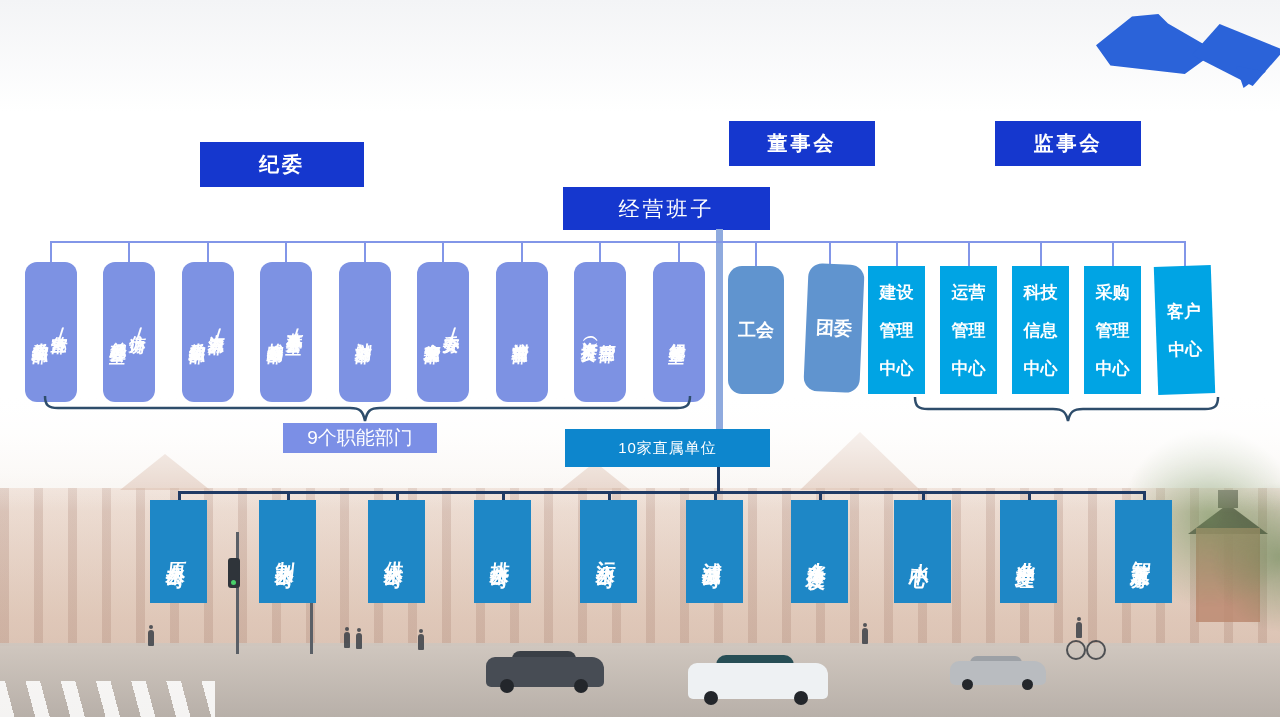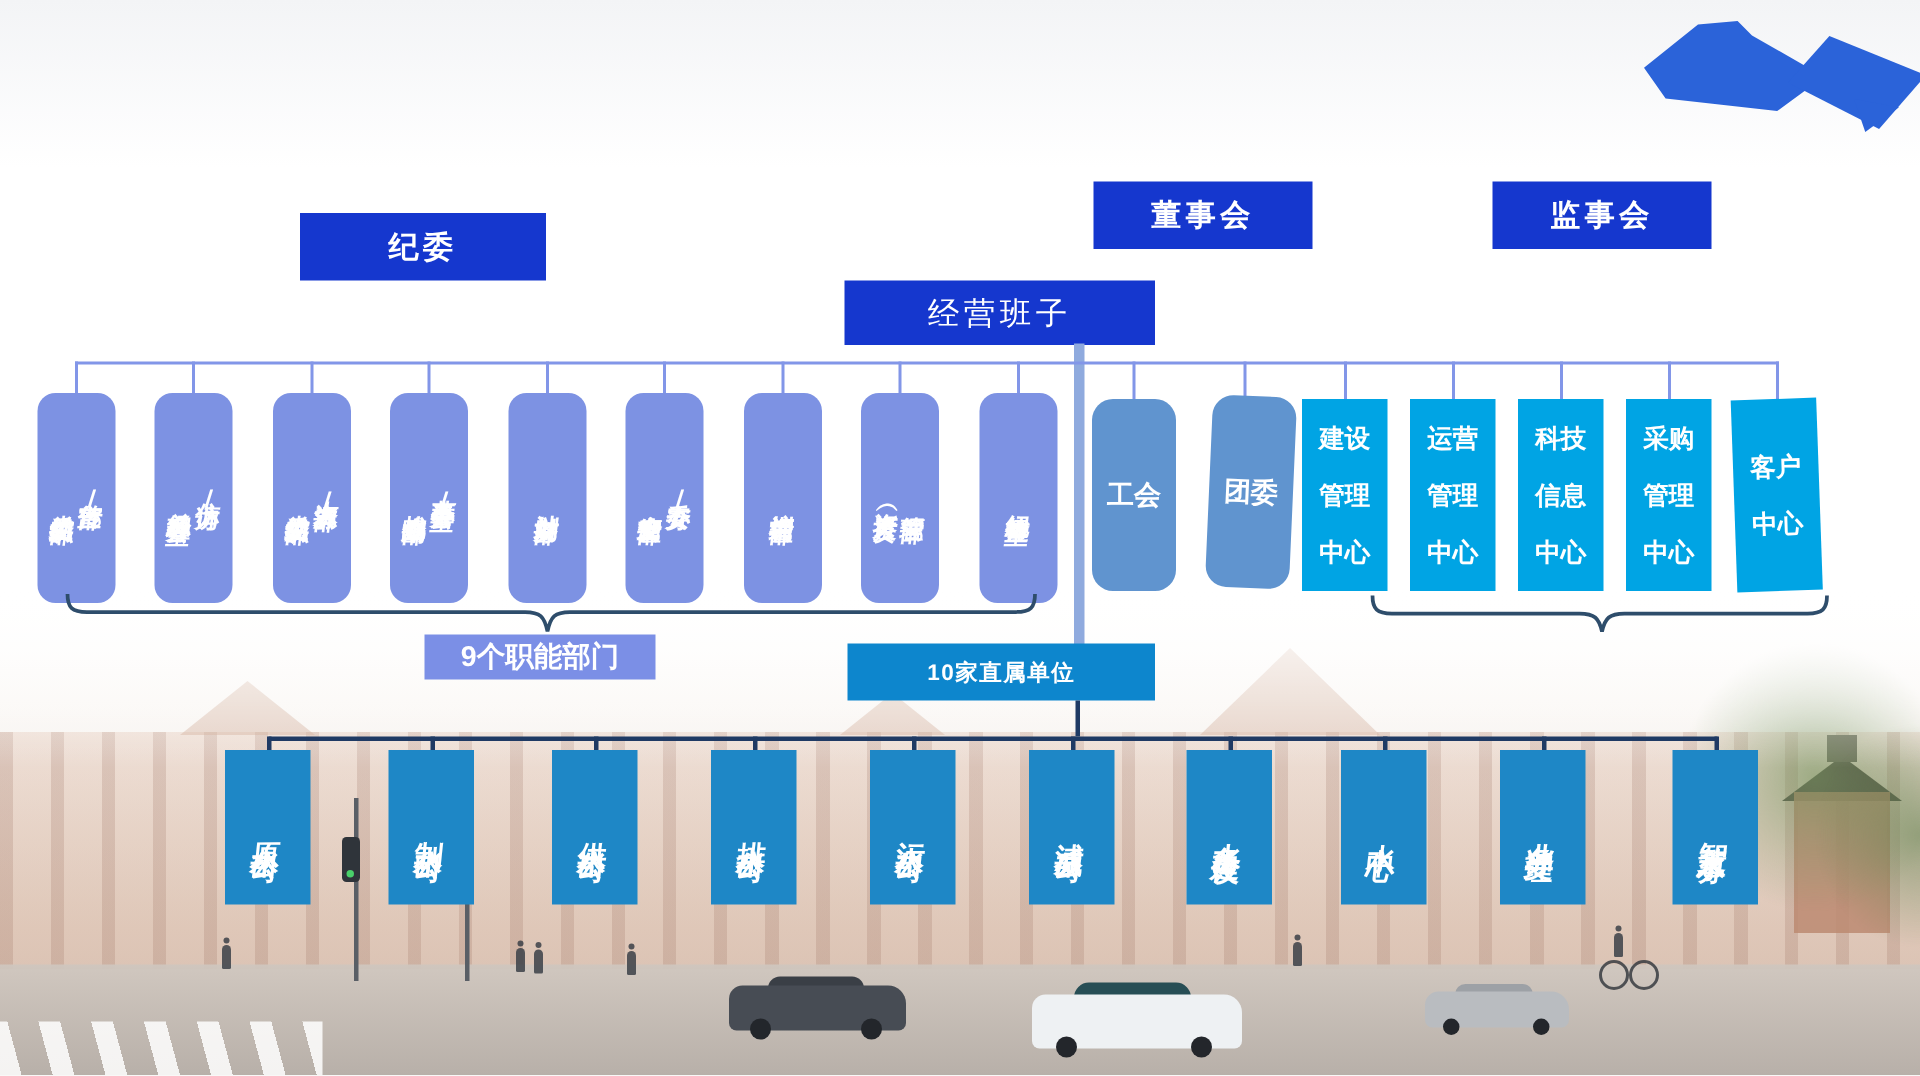--- a/index.html
+++ b/index.html
@@ -69,21 +69,21 @@
   .dept{top:262px;width:52px;height:140px;border-radius:12px;background:var(--peri);color:#fff;
         font-weight:bold;font-size:16px;display:flex;flex-direction:row;align-items:center;justify-content:center;gap:1px;}
   .dept .col{writing-mode:vertical-rl;text-orientation:upright;letter-spacing:1px;line-height:1.05;transform:skewX(-7deg);}
   .dept .col:empty{display:none;}
   .mass{width:56px;height:128px;border-radius:14px;background:var(--steel);color:#fff;font-weight:bold;font-size:18px;}
   .ctr{top:266px;width:57px;height:128px;background:var(--azure);color:#fff;font-weight:bold;font-size:17px;
        display:flex;flex-direction:column;align-items:center;justify-content:center;gap:15px;}
   .ctr span:empty{display:none;}
   .co{top:500px;width:57px;height:103px;background:var(--teal);color:#fff;font-weight:bold;font-size:19px;}
   .co .v{writing-mode:vertical-rl;text-orientation:upright;letter-spacing:3px;line-height:1;transform:skewX(-6deg);}
-  .glabel{color:#fff;font-weight:bold;}
+  .glabel{color:#fff;font-weight:normal;}
   .gl-depts{left:283px;top:423px;width:154px;height:30px;background:var(--peri2);font-size:19px;}
   .gl-subs{left:565px;top:429px;width:205px;height:38px;background:var(--tealdark);font-size:15px;letter-spacing:1px;}
   .gl-ctrs{left:997px;top:423px;width:141px;height:33px;background:var(--cyan);font-size:19px;}
 </style>
 </head>
 <body>
 
 <div class="stage">
 
   <div class="abs top-band"></div>

